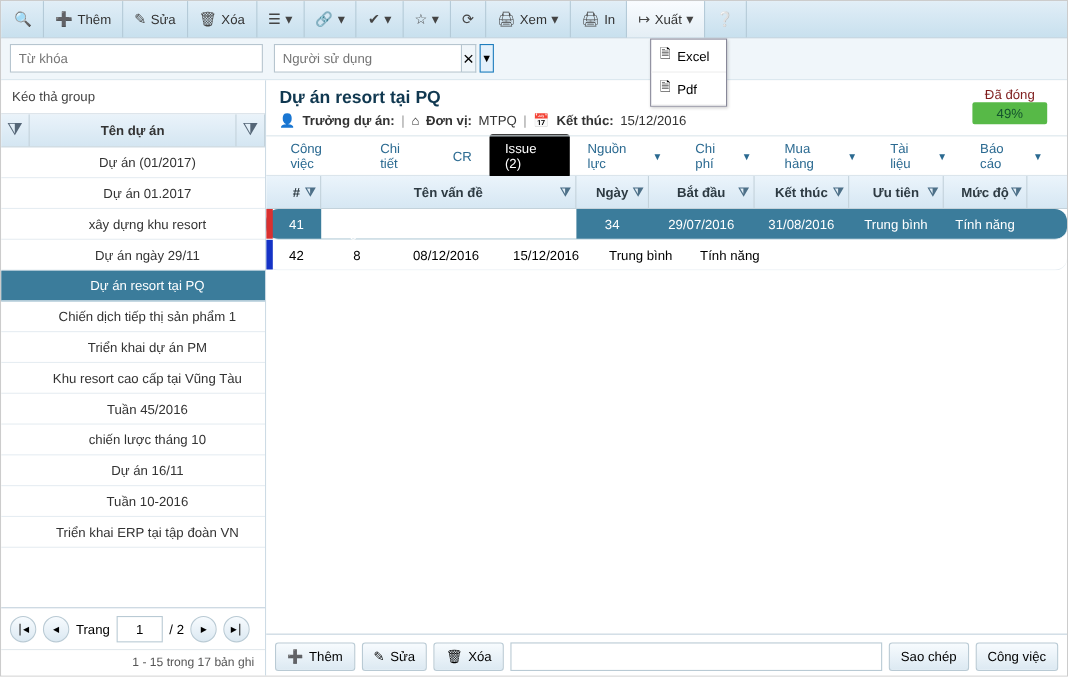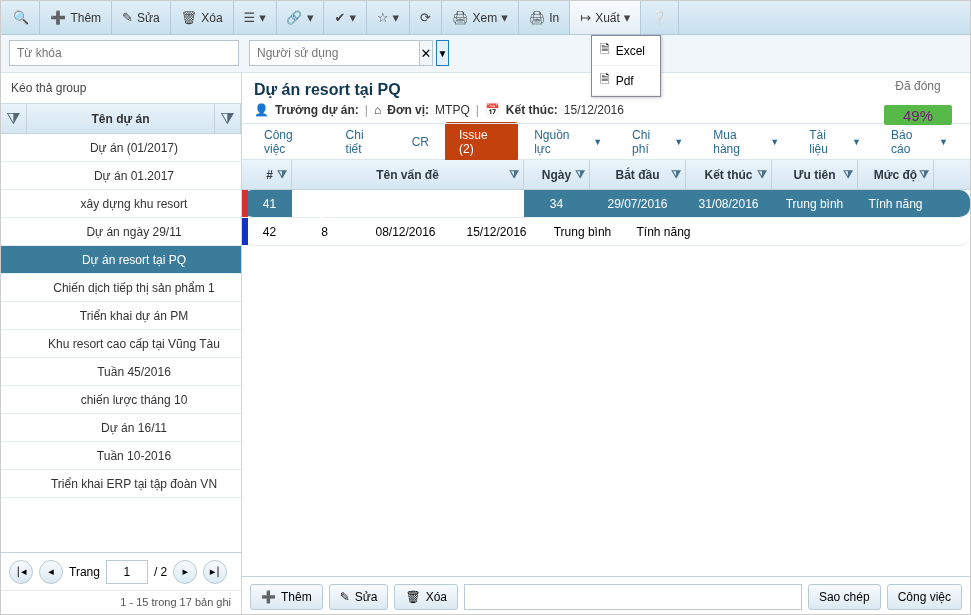--- a/index.html
+++ b/index.html
@@ -30,25 +30,25 @@
 .pager { height:38px; border-top:1px solid #c2d2dd; display:flex; align-items:center; padding:0 8px; gap:6px; font-size:12px; }
 .pbtn { width:24px; height:24px; border:1px solid #b9cad4; border-radius:50%; background:linear-gradient(#f7fbfe,#dce9f2); display:flex; align-items:center; justify-content:center; cursor:pointer; font-size:11px; }
 .pginp { width:42px; height:24px; border:1px solid #b9cad4; text-align:center; font-size:12px; }
 .lfoot { height:26px; text-align:right; font-size:11px; color:#555; padding:5px 10px; border-top:1px solid #e3e9ed; }
 .right { flex:1; display:flex; flex-direction:column; background:#fff; position:relative; }
 .projhead { padding:8px 12px 6px; border-bottom:1px solid #dbe5ec; position:relative; }
 .projtitle { font-weight:bold; font-size:16px; color:#103850; margin-bottom:4px; }
 .projmeta { font-size:12px; color:#333; display:flex; gap:6px; align-items:center; flex-wrap:wrap; }
 .projmeta .sep { color:#999; }
 .pctwrap { position:absolute; right:18px; top:6px; text-align:center; }
-.pctlbl { font-size:12px; color:#737373; }
-.pctbar { width:68px; height:20px; background:#57b947; color:#701a75; font-size:15px; display:flex; align-items:center; justify-content:center; border-radius:2px; margin-top:12px; }
+.pctlbl { font-size:12px; color:#7f1d1d; }
+.pctbar { width:68px; height:20px; background:#57b947; color:#14532d; font-size:12px; display:flex; align-items:center; justify-content:center; border-radius:2px; margin-top:0; }
 .tabs { display:flex; align-items:center; height:36px; padding:0 8px; gap:2px; border-bottom:1px solid #dbe5ec; }
 .tab { padding:6px 14px; font-size:12px; color:#2b6a91; cursor:pointer; border-radius:3px; display:flex; gap:4px; align-items:center; }
-.tab.active { background:#c2410c; color:#fff; }
+.tab.active { background:#000000; color:#fff; }
 .tab .chev { font-size:9px; margin-left:2px; }
 .grid { flex:1; overflow:auto; }
 .gh { display:flex; height:30px; background:linear-gradient(#ebf4fb,#d6e7f3); border-bottom:1px solid #c3d2db; font-size:12px; font-weight:bold; color:#2d3a42; }
 .gh .gc { display:flex; align-items:center; justify-content:center; border-right:1px solid #c3d2db; position:relative; }
 .gc .fico { position:absolute; right:4px; color:#4d7088; font-size:11px; cursor:pointer; }
 .gr { display:flex; height:28px; font-size:12px; border-bottom:1px solid #e6edf2;border-radius:11px; }
 .gr.sel { background:#3b7c9b; color:#fff; }
 .gr .gc { display:flex; align-items:center; justify-content:center; border-right:1px solid rgba(0,0,0,0); padding:0 6px; }
 .gr .gc.left { justify-content:flex-start; }
 .cbar { width:6px; }

